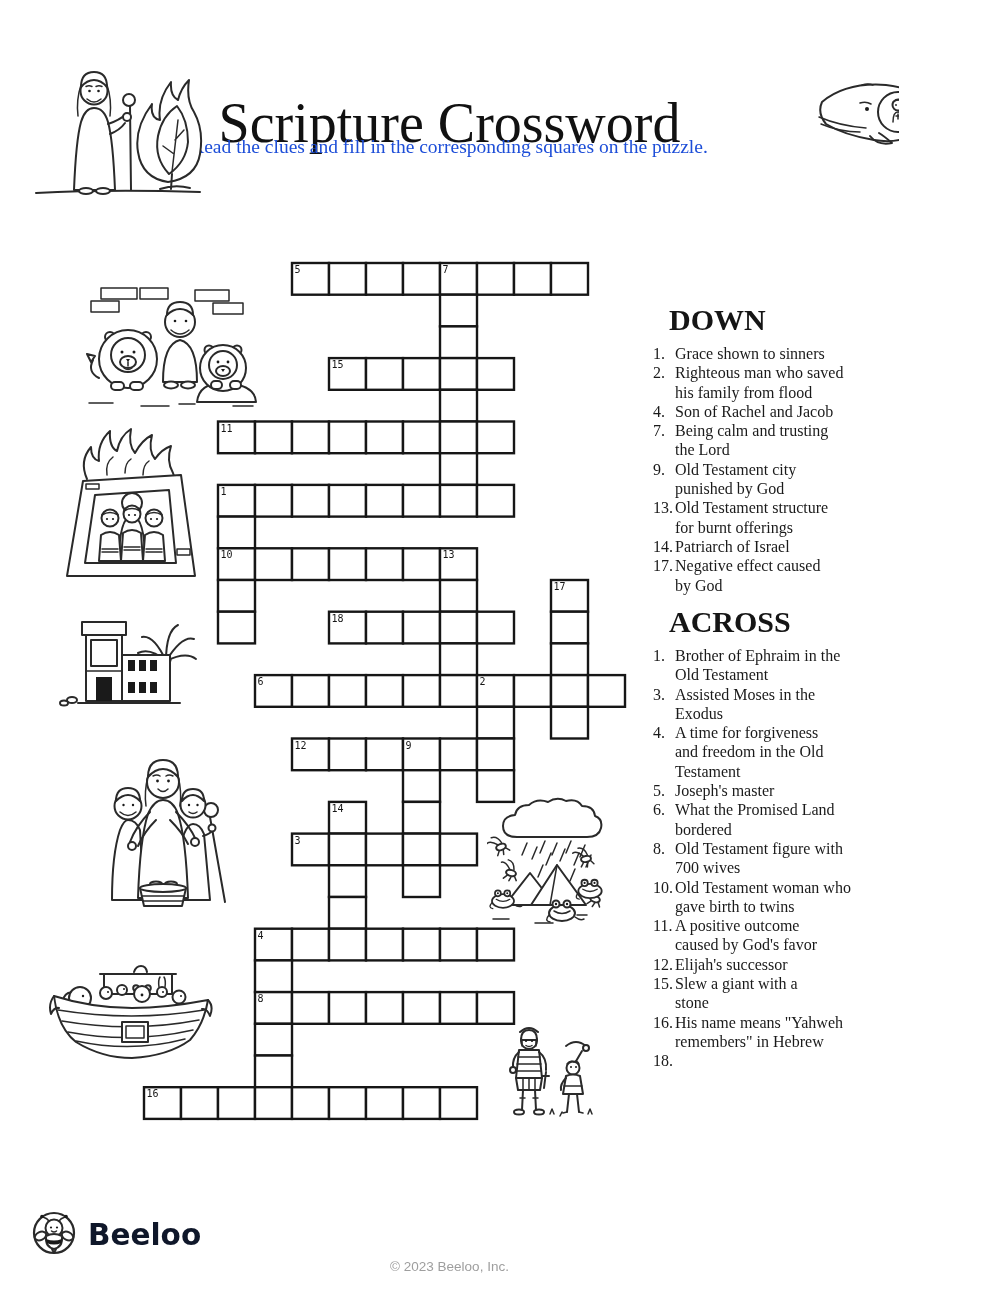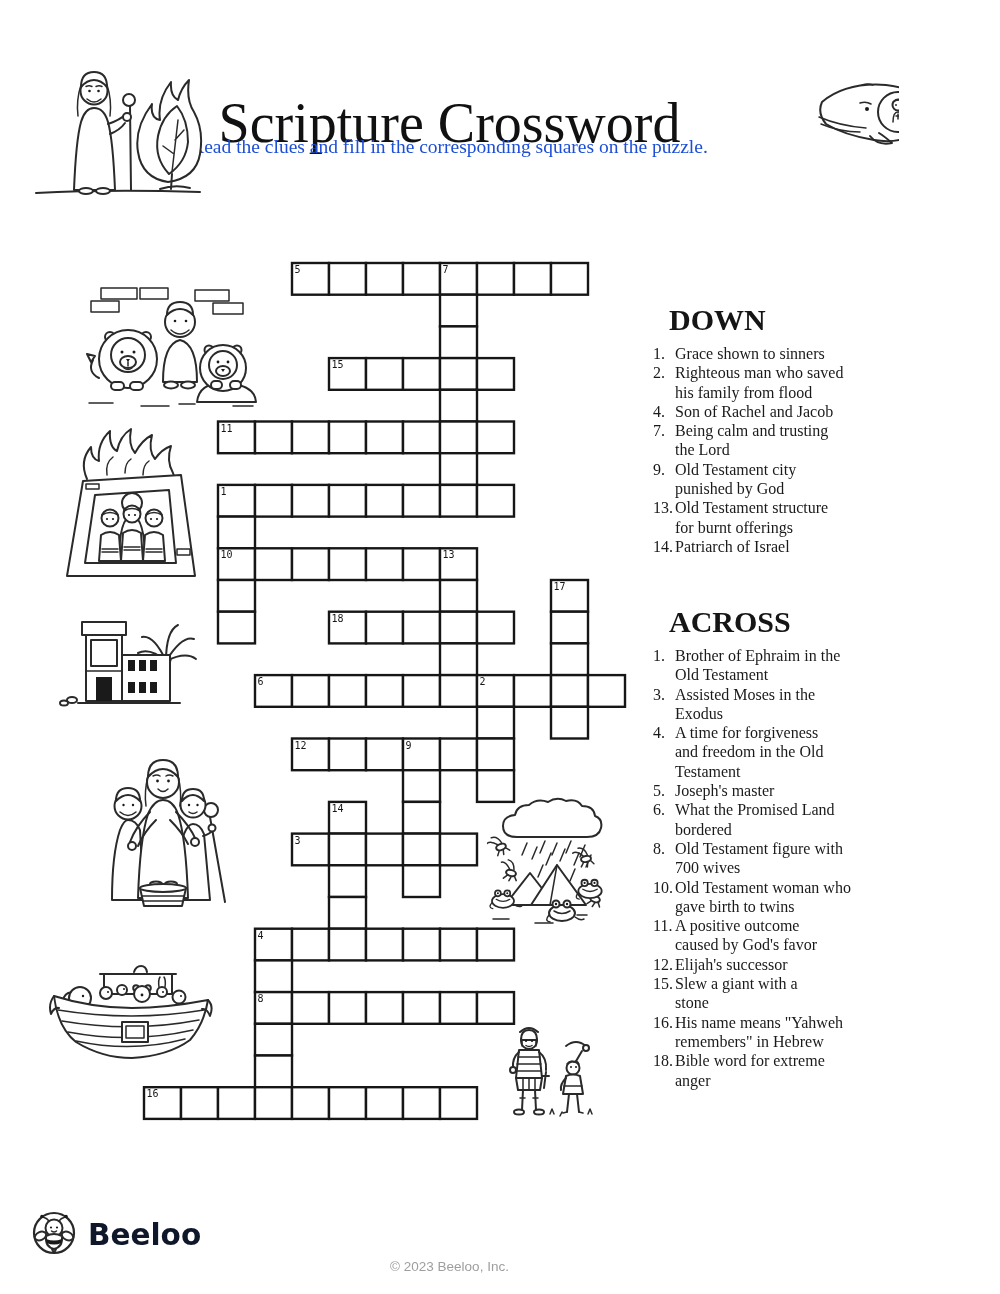--- a/index.html
+++ b/index.html
@@ -456,20 +456,22 @@
         <li><span class="cnum">2.</span><span class="ctxt">Righteous man who saved
 his family from flood</span></li>
         <li><span class="cnum">4.</span><span class="ctxt">Son of Rachel and Jacob</span></li>
         <li><span class="cnum">7.</span><span class="ctxt">Being calm and trusting
 the Lord</span></li>
         <li><span class="cnum">9.</span><span class="ctxt">Old Testament city
 punished by God</span></li>
         <li><span class="cnum">13.</span><span class="ctxt">Old Testament structure
 for burnt offerings</span></li>
         <li><span class="cnum">14.</span><span class="ctxt">Patriarch of Israel</span></li>
+        <li><span class="cnum">17.</span><span class="ctxt">Negative effect caused
+by God</span></li>
       </ul>
   </section>
 
   <section class="clues" style="top:604px">
     <h2>ACROSS</h2>
     <ul id="across-list">
         <li><span class="cnum">1.</span><span class="ctxt">Brother of Ephraim in the
 Old Testament</span></li>
         <li><span class="cnum">3.</span><span class="ctxt">Assisted Moses in the
 Exodus</span></li>
@@ -483,22 +485,21 @@
 700 wives</span></li>
         <li><span class="cnum">10.</span><span class="ctxt">Old Testament woman who
 gave birth to twins</span></li>
         <li><span class="cnum">11.</span><span class="ctxt">A positive outcome
 caused by God's favor</span></li>
         <li><span class="cnum">12.</span><span class="ctxt">Elijah's successor</span></li>
         <li><span class="cnum">15.</span><span class="ctxt">Slew a giant with a
 stone</span></li>
         <li><span class="cnum">16.</span><span class="ctxt">His name means "Yahweh
 remembers" in Hebrew</span></li>
-        <li><span class="cnum">18.</span><span class="ctxt">Bible word for extreme
-anger</span></li>
+        <li><span class="cnum">18.</span></li>
       </ul>
   </section>
 
   <svg class="art" style="left:32px;top:1211px" width="44" height="44" viewBox="0 0 44 44">
     <circle cx="22" cy="22" r="20" style="stroke-width:2.2"></circle>
     <path class="t" d="M18 11 Q15 7 11 6 M26 11 Q29 7 33 6"></path>
     <circle class="d" cx="10" cy="5.5" r="1.8"></circle>
       <circle class="d" cx="34" cy="5.5" r="1.8"></circle>
     <ellipse class="f" cx="8.5" cy="25" rx="6" ry="4" transform="rotate(-25 8.5 25)"></ellipse>
     <ellipse class="f" cx="35.5" cy="25" rx="6" ry="4" transform="rotate(25 35.5 25)"></ellipse>

